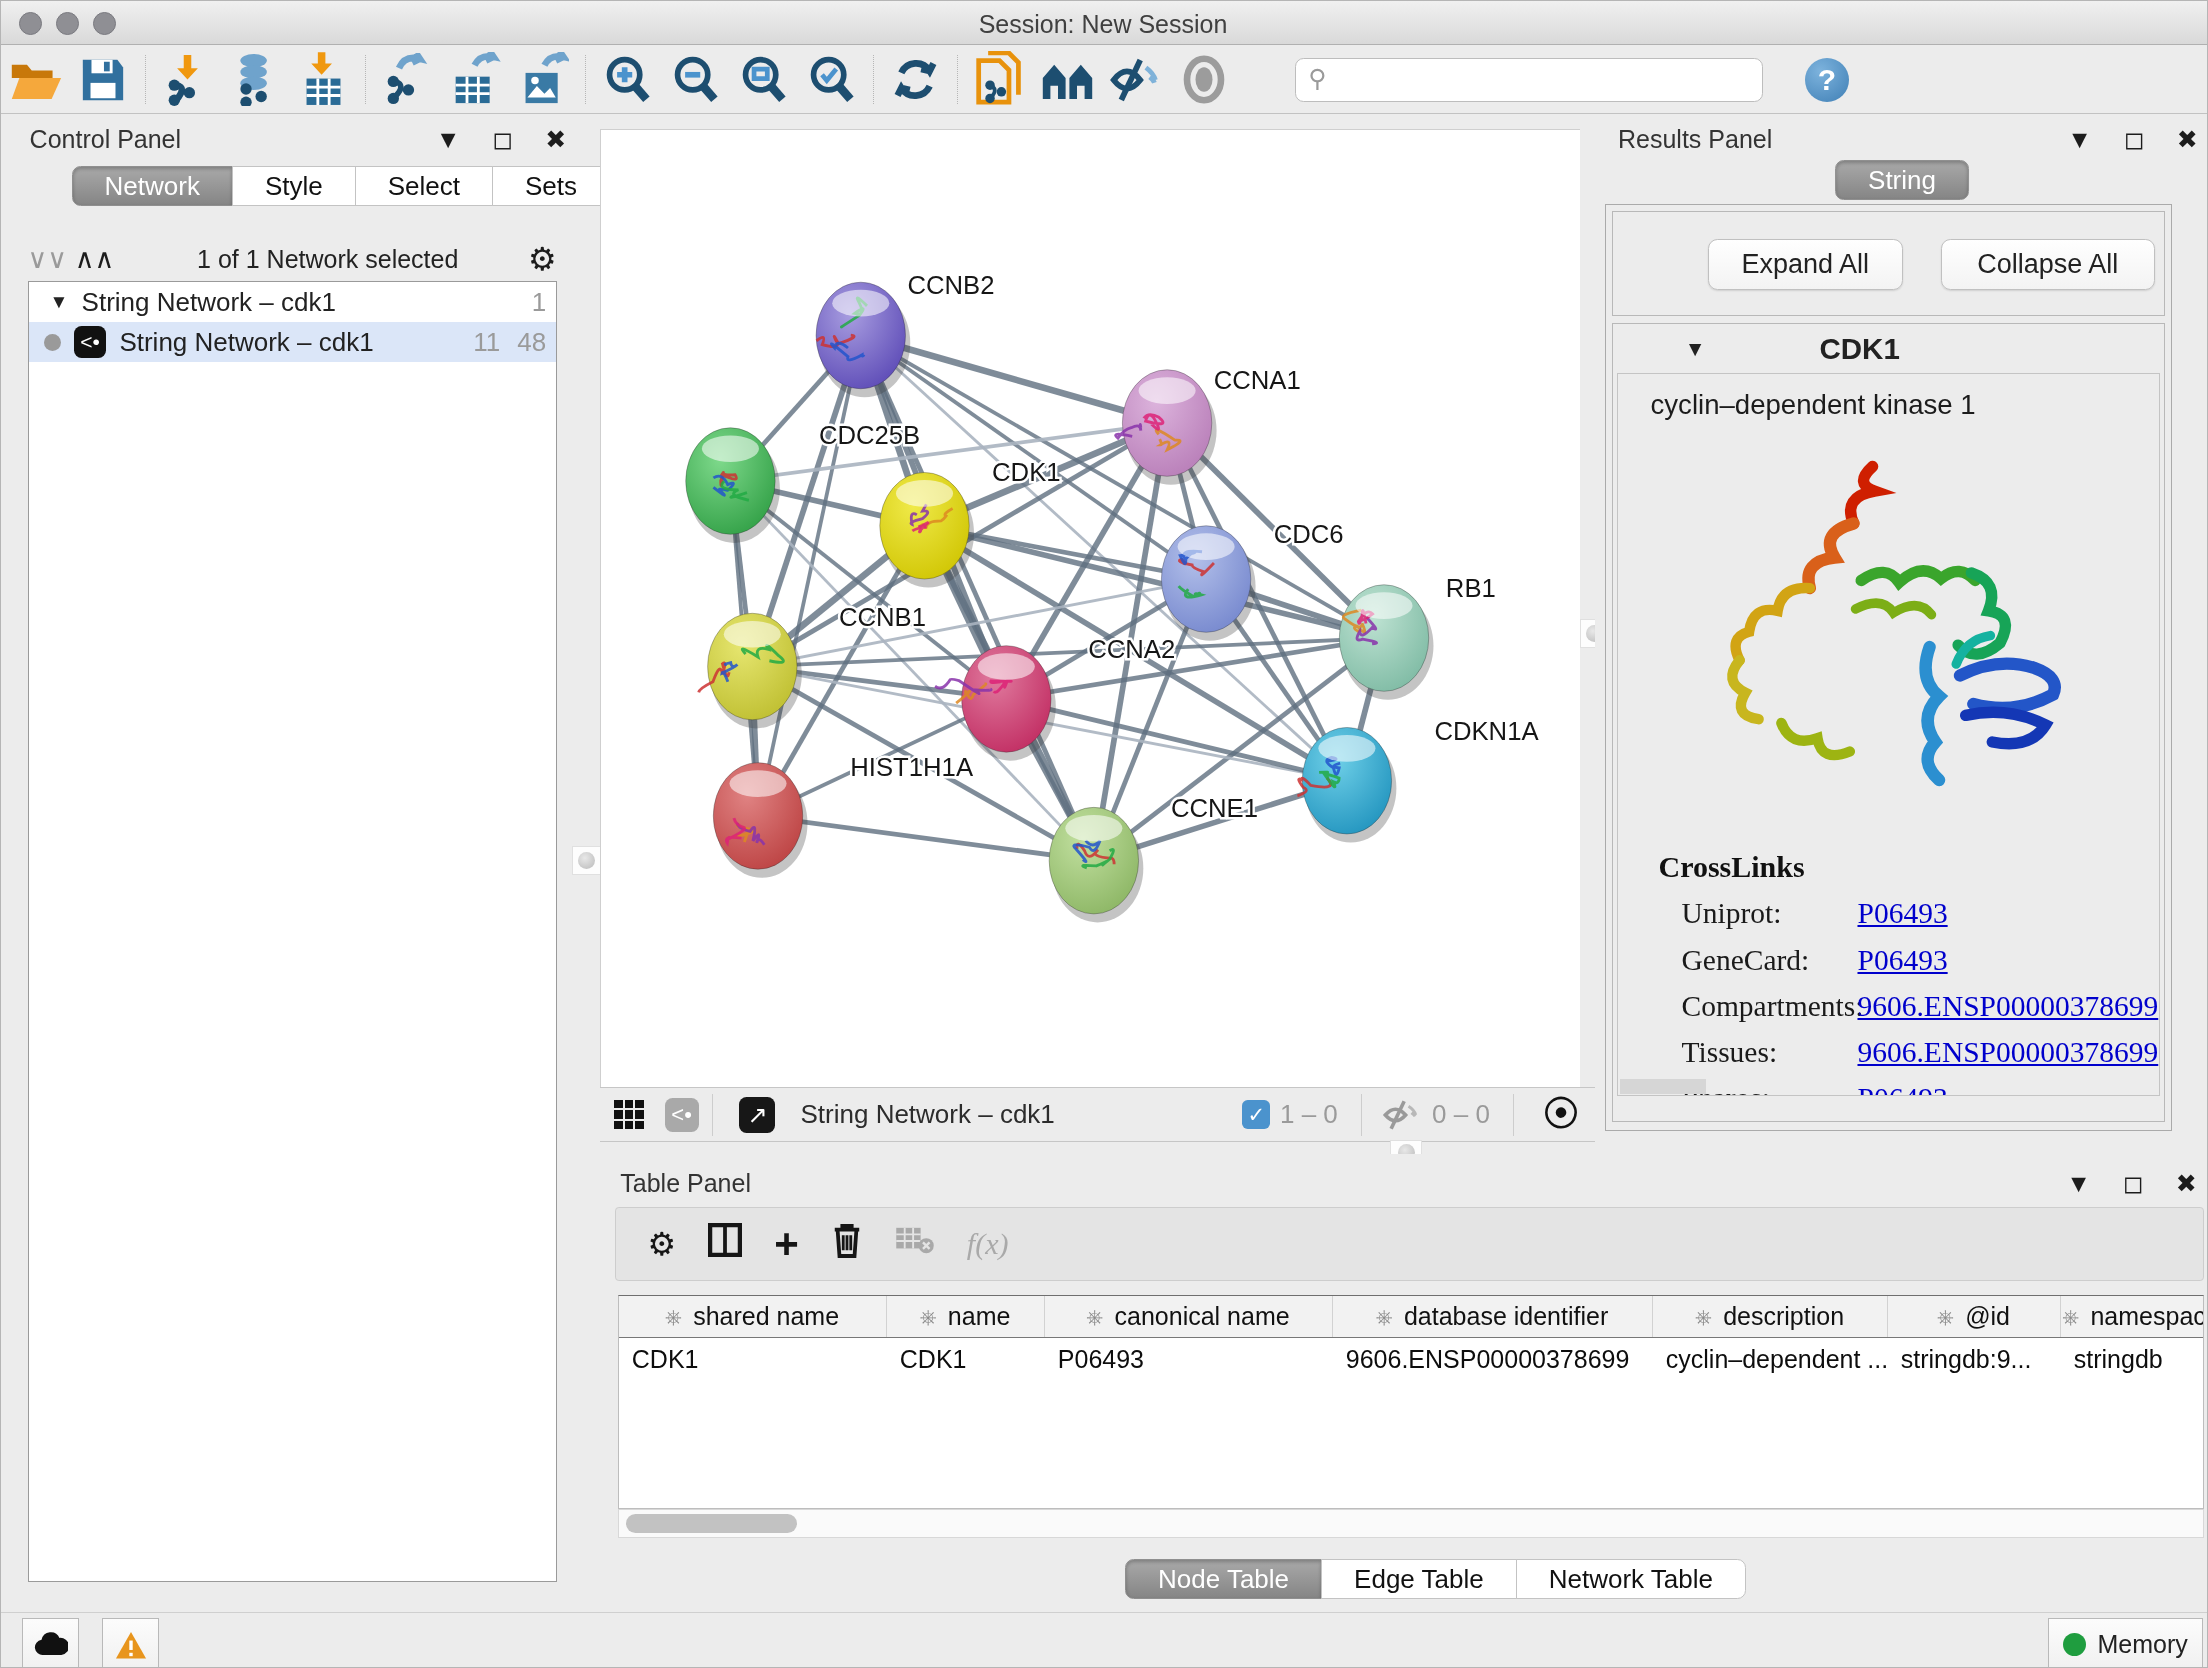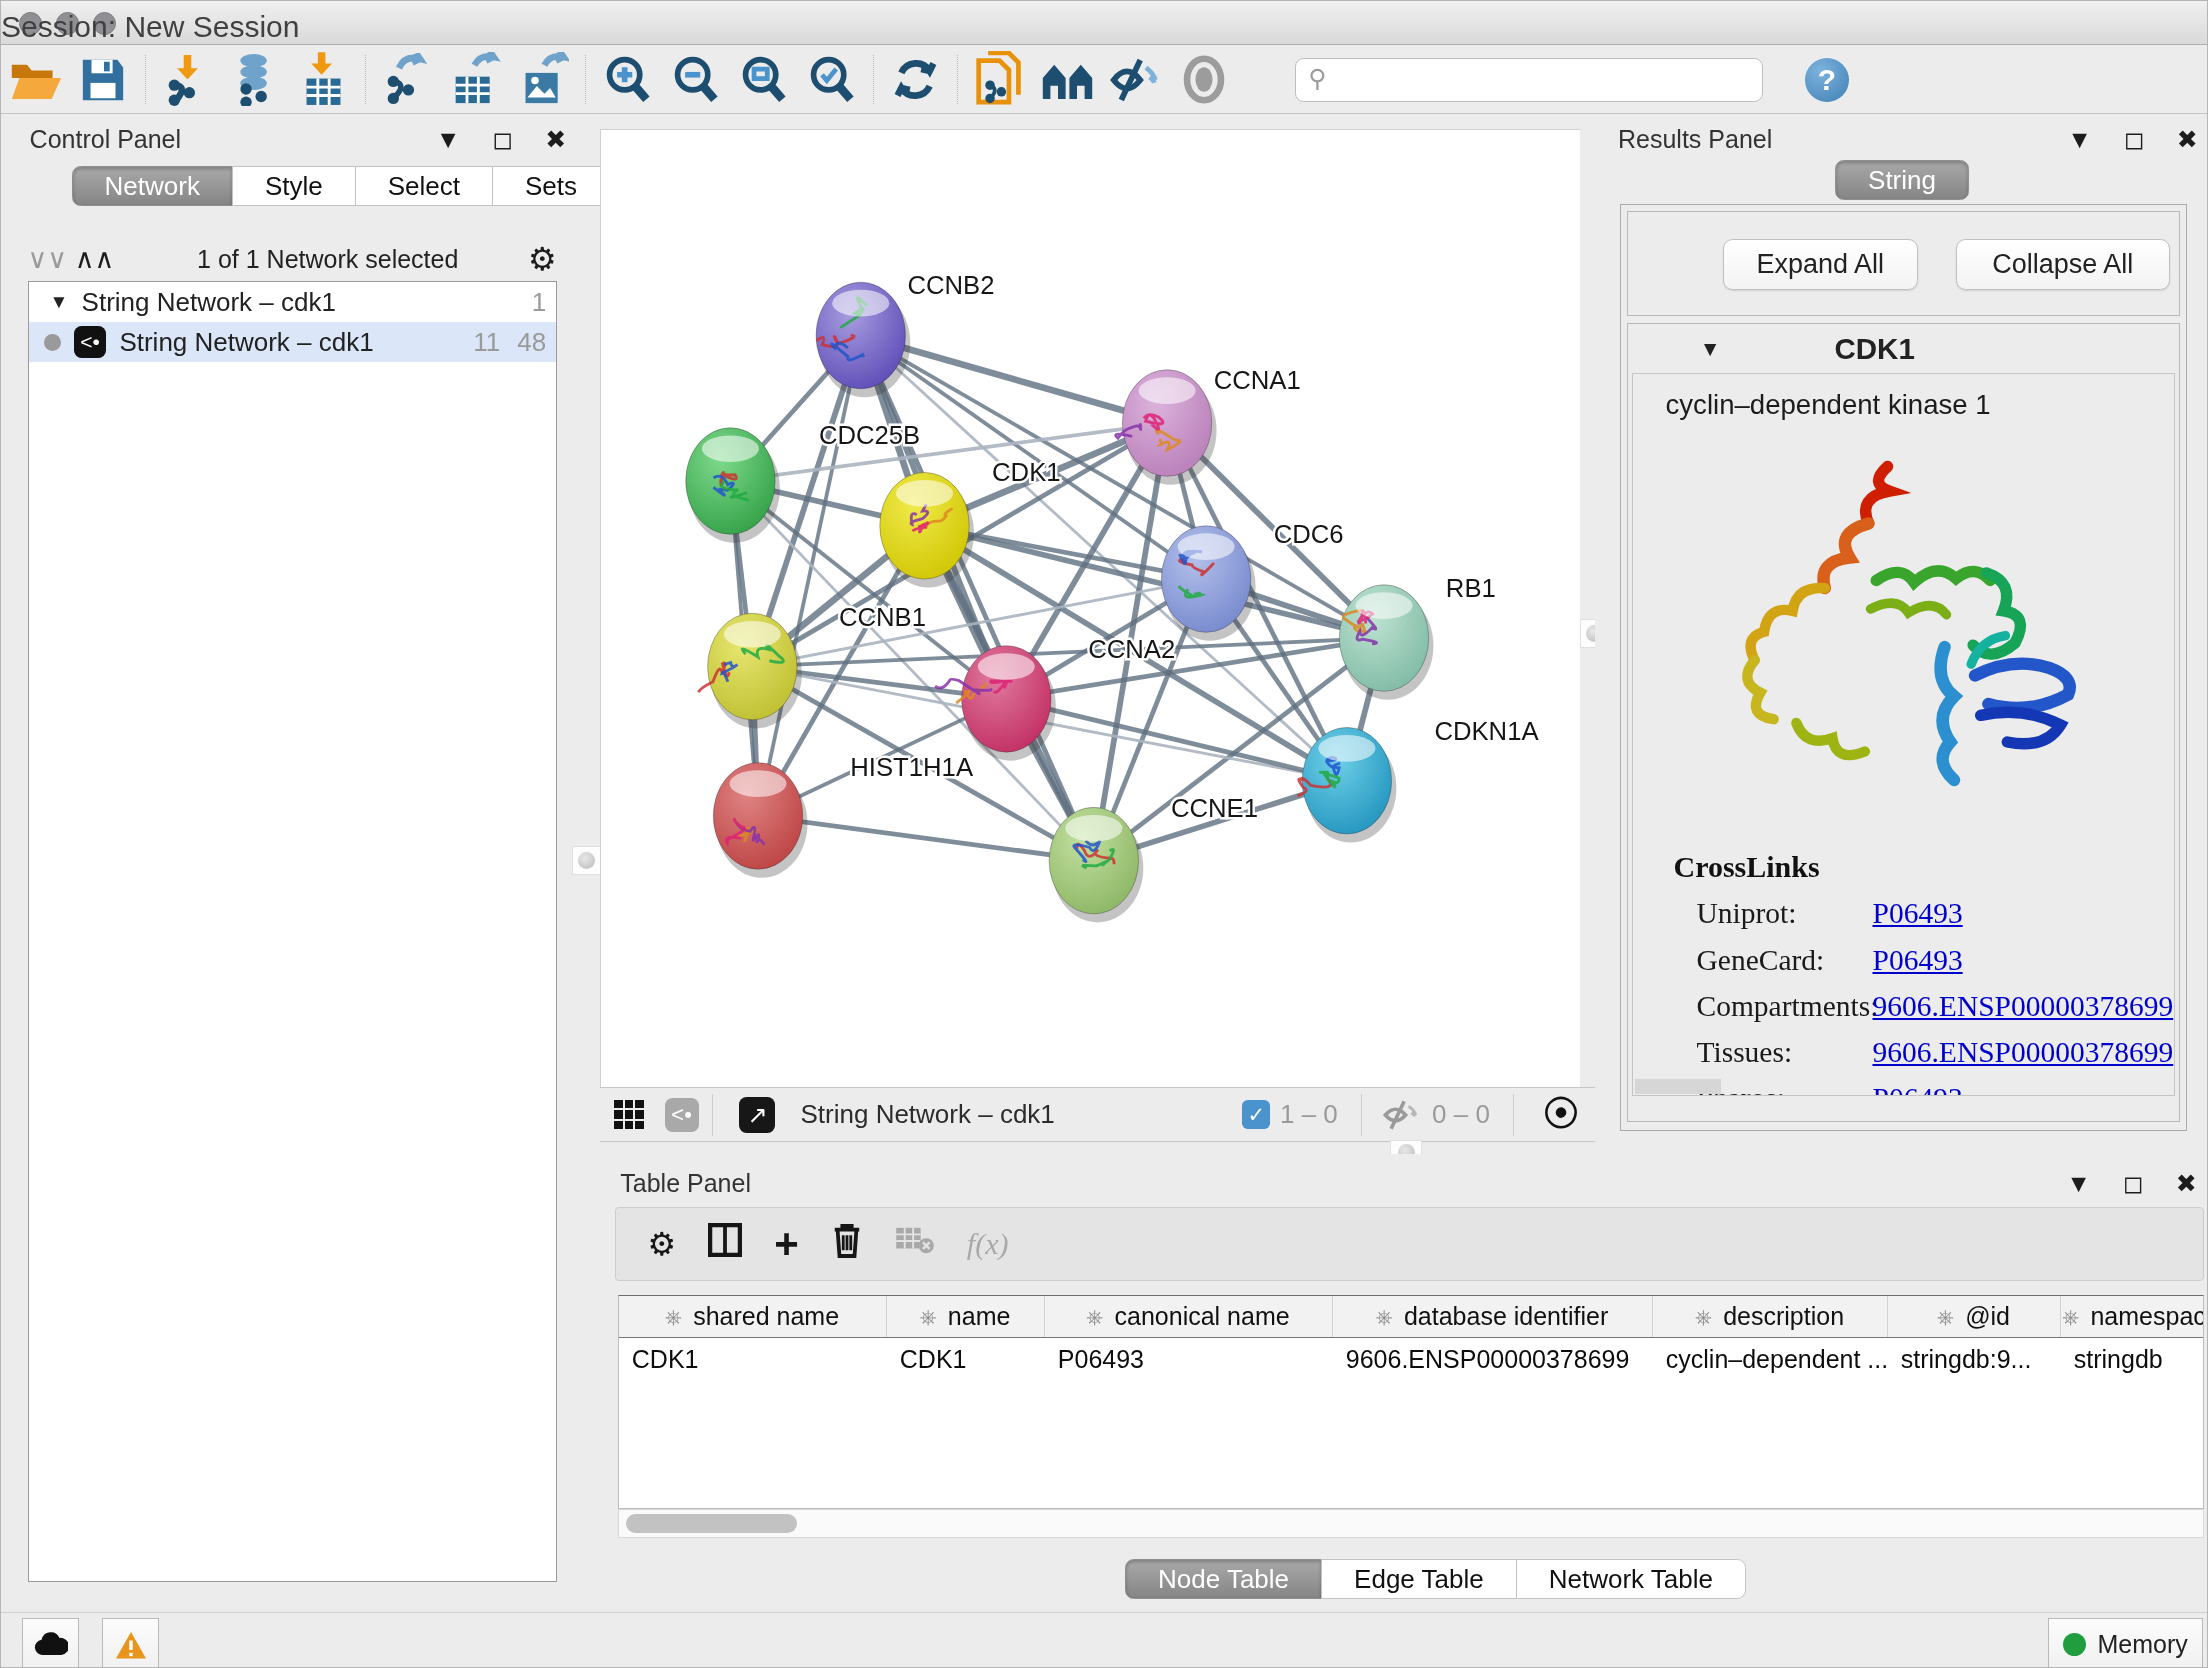--- a/index.html
+++ b/index.html
@@ -7,22 +7,22 @@
   body{font-family:"Liberation Sans","DejaVu Sans",sans-serif;color:#222;}
   #app{position:relative;width:2208px;height:1668px;background:#ececec;overflow:hidden;
        border:1px solid #b5b5b5;}
   .abs{position:absolute;}
 
   
   #titlebar{left:0;top:0;width:2208px;height:44px;
     background:linear-gradient(#f0f0f0,#d9d9d9);border-bottom:1px solid #b0b0b0;}
   .tlight{position:absolute;top:10.5px;width:23px;height:23px;border-radius:50%;
     background:#8f8f94;border:1px solid #7a7a80;}
-  #win-title{position:absolute;left:0;right:4px;top:8.6px;text-align:left;
-    font-size:30px;color:#404040;}
+  #win-title{position:absolute;left:0;right:4px;top:8.6px;text-align:center;
+    font-size:25px;color:#404040;}
 
   
   #toolbar{left:0;top:45px;width:2208px;height:68px;background:#ececec;
     border-bottom:1px solid #c2c2c2;display:flex;align-items:center;}
   .tb-btn{width:68px;height:59px;display:flex;align-items:center;justify-content:center;flex:0 0 auto;}
   .tb-sep{width:0;height:49px;border-left:1.9px dotted #b6b6b6;margin:0 7.6px;flex:0 0 auto;}
   #search-wrap{position:relative;margin-left:57px;width:468px;height:44px;flex:0 0 auto;}
   #search-input{width:100%;height:100%;border:1px solid #bdbdbd;border-radius:8.6px;
     padding:0 13.3px 0 49px;font-size:23px;background:#fff;outline:none;}
   #search-glyph{position:absolute;left:13.3px;top:6.7px;font-size:25px;color:#9a9a9a;}
@@ -77,21 +77,21 @@
   #grid-icon span{display:inline-block;width:8.6px;height:8.6px;background:#111;margin:1px;}
   #share-chip{width:34px;height:34px;border-radius:7.6px;background:#a9a9a9;color:#fff;
     display:flex;align-items:center;justify-content:center;font-size:22px;}
   #extwin-chip{width:36px;height:36px;border-radius:7.6px;background:#171717;color:#fff;
     display:flex;align-items:center;justify-content:center;font-size:24px;}
   #crosshair{font-size:38px;color:#111;margin:0 15px;}
 
   
   #results-panel{left:1594px;top:113px;width:614px;height:1039px;background:#ececec;}
   #rp-tab{position:absolute;left:50%;top:46px;transform:translateX(-50%);}
-  #rp-outer{position:absolute;left:25px;top:90px;width:567px;height:927px;
+  #rp-outer{position:absolute;left:10px;top:90px;width:567px;height:927px;
     border:1px solid #aaa;background:#ececec;}
   #rp-btnbox{position:absolute;left:5.7px;top:5.7px;right:5.7px;height:105px;border:1px solid #b8b8b8;}
   .rp-btn{position:absolute;top:27px;height:51px;border:1px solid #c0c0c0;border-radius:9.5px;
     background:linear-gradient(#ffffff,#f3f3f3);font-size:27px;display:flex;align-items:center;
     justify-content:center;box-shadow:0 1px 1.9px rgba(0,0,0,.12);}
   #rp-gene{position:absolute;left:5.7px;top:118px;right:5.7px;bottom:7.6px;border:1px solid #b8b8b8;}
   #rp-generow{height:49px;display:flex;align-items:center;}
   #rp-genename{font-size:29.5px;font-weight:bold;margin-left:114px;}
   #rp-genebody{position:absolute;left:4.8px;right:4.8px;top:49px;bottom:25px;border:1px solid #c4c4c4;
     overflow:hidden;}

